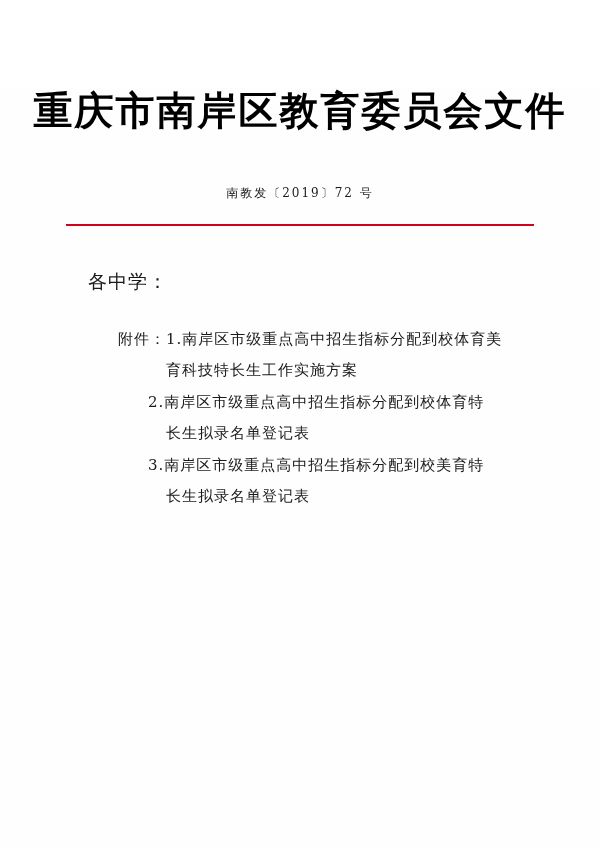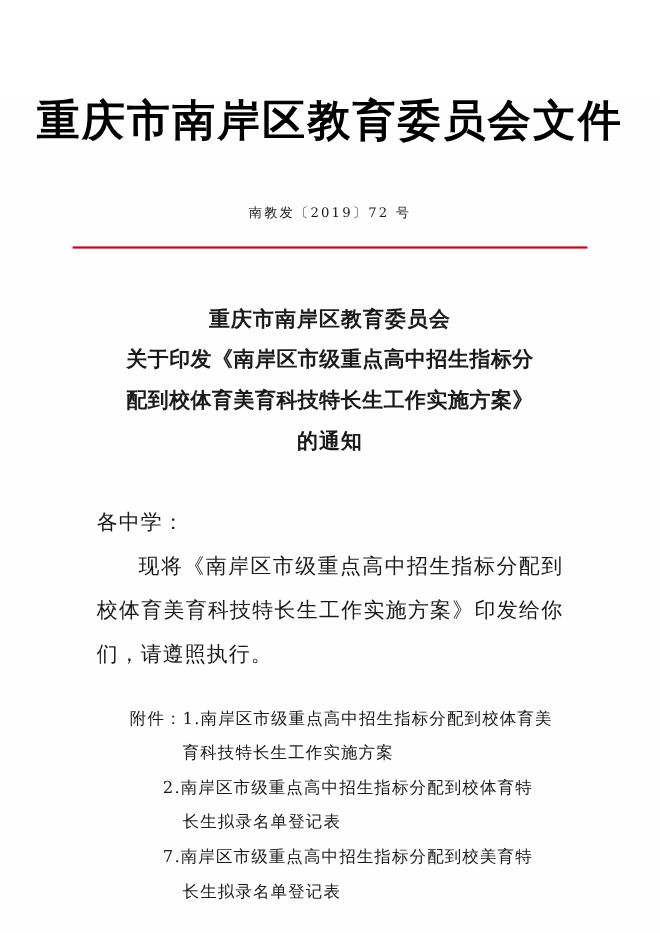--- a/index.html
+++ b/index.html
@@ -104,34 +104,27 @@
 <body>
 
 <div class="page">
 
   <div class="masthead">重庆市南岸区教育委员会文件</div>
 
   <div class="doc-number">南教发〔2019〕72 号</div>
 
   <div class="red-rule"></div>
 
-  <div class="title-block">
-    <span class="title-line">重庆市南岸区教育委员会</span>
-    <span class="title-line wide">关于印发《南岸区市级重点高中招生指标分</span>
-    <span class="title-line wide">配到校体育美育科技特长生工作实施方案》</span>
-    <span class="title-line">的通知</span>
-  </div>
 
   <div class="body-block">
     <p class="salutation">各中学：</p>
-    <p class="para">现将《南岸区市级重点高中招生指标分配到校体育美育科技特长生工作实施方案》印发给你们，请遵照执行。</p>
   </div>
 
   <div class="attach-block">
     <p class="attach-head"><span>附件：</span><span>1.南岸区市级重点高中招生指标分配到校体育美</span></p>
     <p class="attach-cont">育科技特长生工作实施方案</p>
     <p class="attach-item">2.南岸区市级重点高中招生指标分配到校体育特</p>
     <p class="attach-cont">长生拟录名单登记表</p>
-    <p class="attach-item">7.南岸区市级重点高中招生指标分配到校美育特</p>
+    <p class="attach-item">3.南岸区市级重点高中招生指标分配到校美育特</p>
     <p class="attach-cont">长生拟录名单登记表</p>
   </div>
 
 </div>
 
 </body></html>

